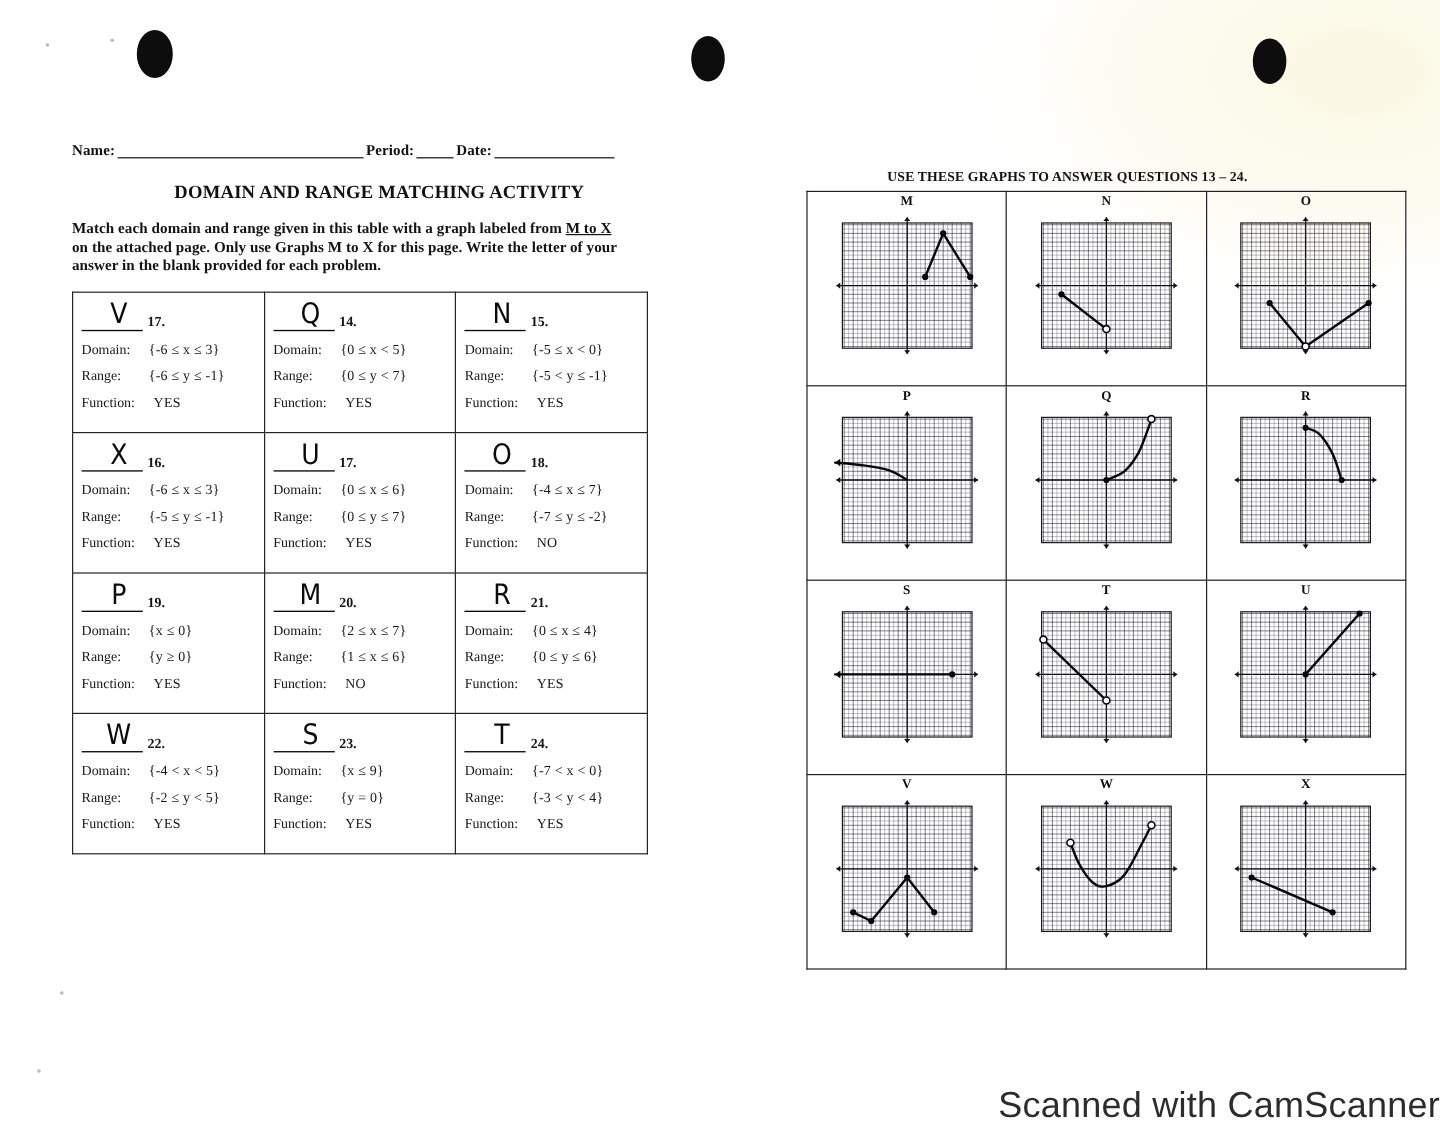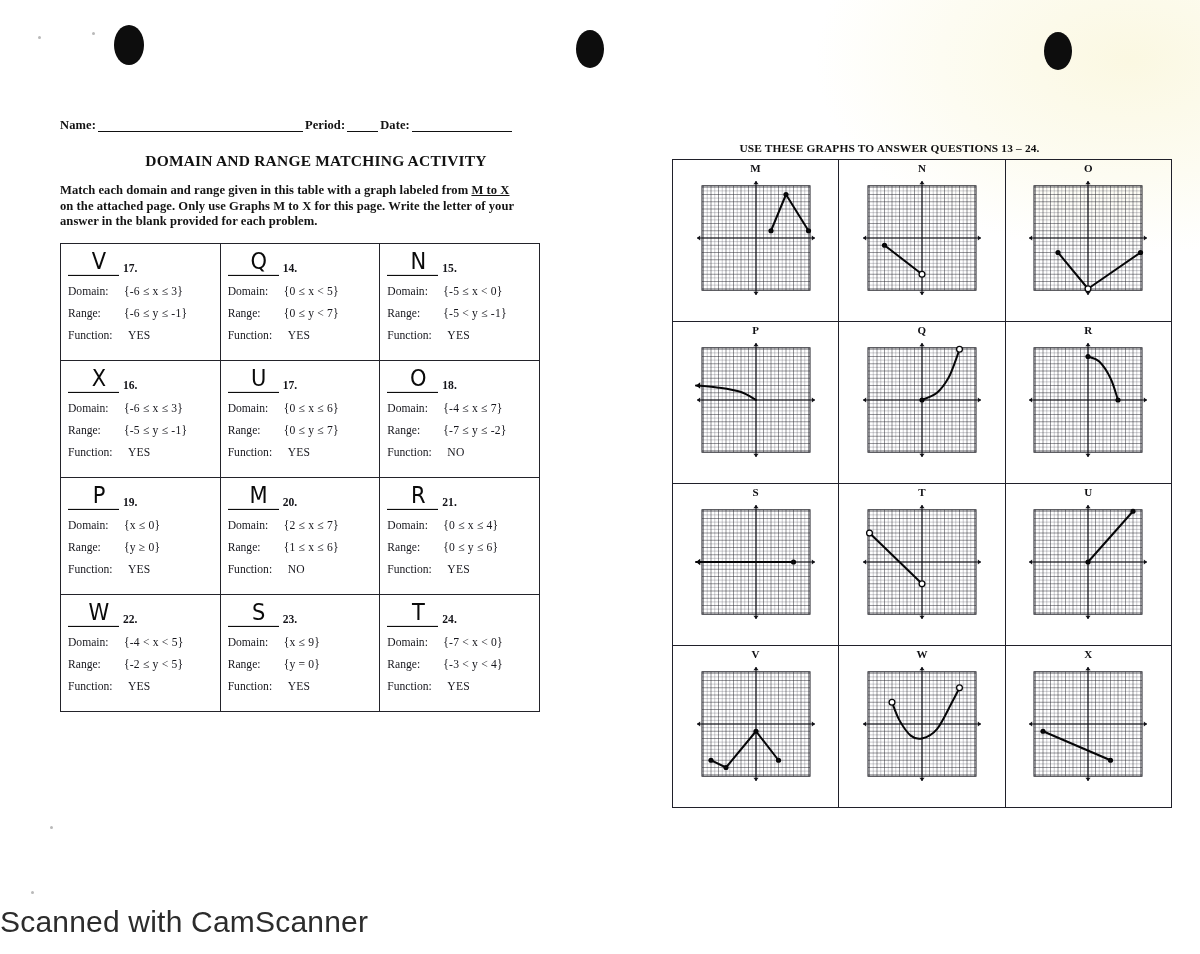--- a/index.html
+++ b/index.html
@@ -116,21 +116,21 @@
   }
   .glabel{
     font-size:11px;font-weight:bold;color:#101014;
     line-height:12px;padding-top:2px;letter-spacing:.2px;
   }
   .gsvg{display:block;margin:0 auto;}
 
   
   #watermark{
     position:absolute;left:0;right:0;top:905px;
-    text-align:left;
+    text-align:right;
     font-family:"Liberation Sans", sans-serif;
     font-size:30px;
     color:#2c2c2c;
     letter-spacing:.2px;
   }
   .speck{position:absolute;background:#b9b9b9;border-radius:50%;}
 </style>
 </head>
 <body>
 

